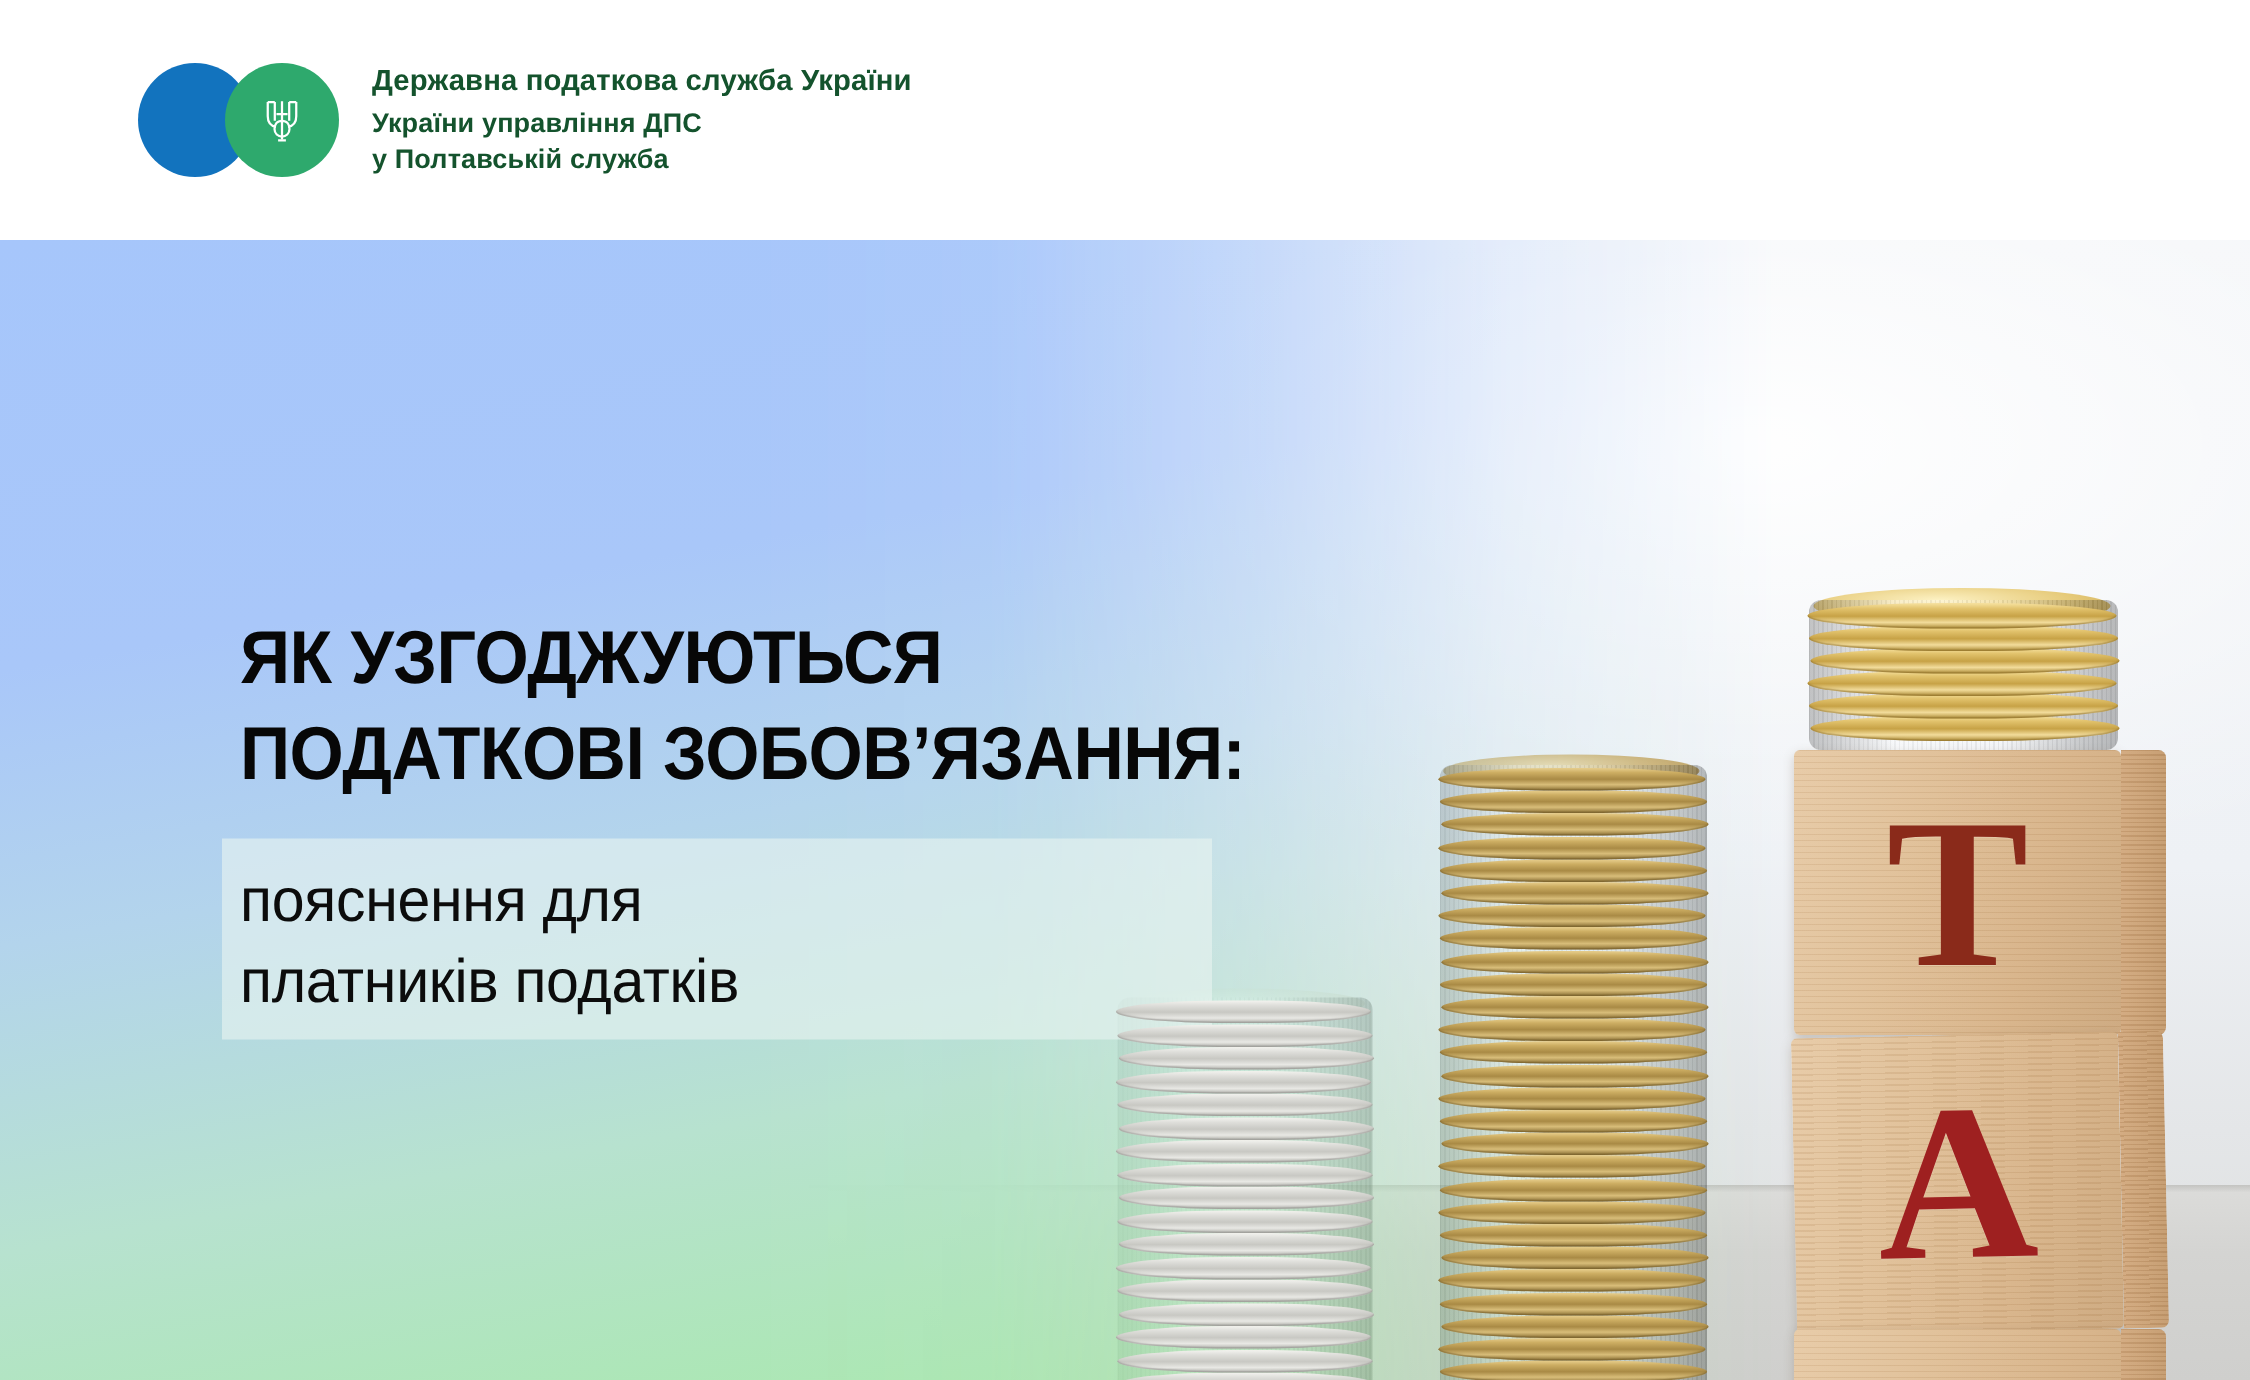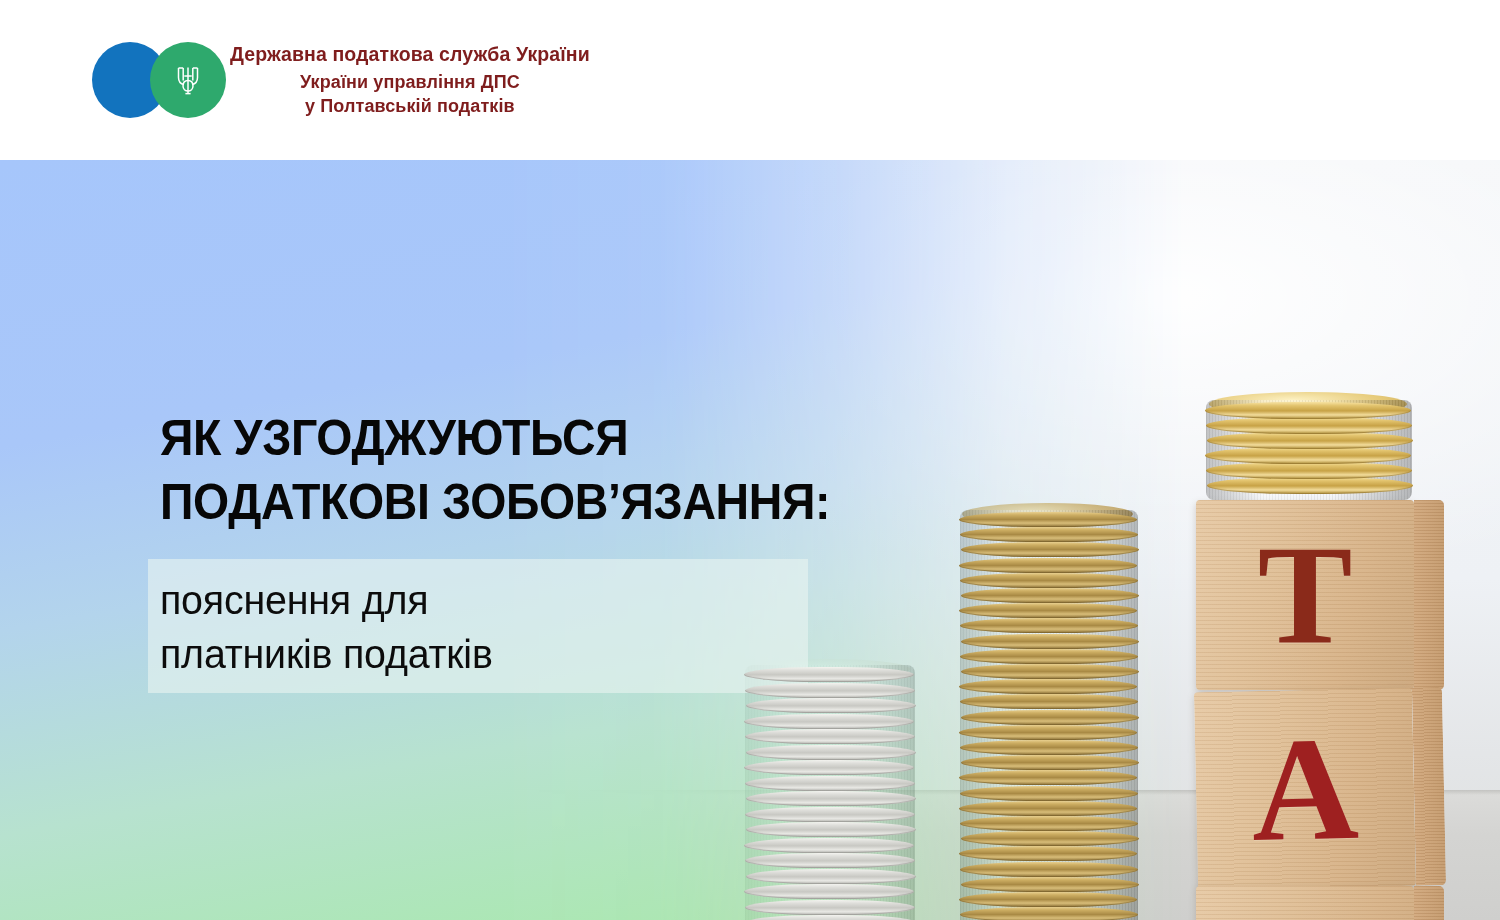--- a/index.html
+++ b/index.html
@@ -30,21 +30,21 @@
     width:76px; height:76px; border-radius:50%;
     background:#1273be;
   }
   .circle-green {
     position:absolute; left:58px; top:2px;
     width:76px; height:76px; border-radius:50%;
     background:#2ea96d;
     display:flex; align-items:center; justify-content:center;
   }
   .trident { width:30px; height:40px; display:block; }
-  .logo-text { margin-left:8px; color:#7f1d1d;text-align:center; }
+  .logo-text { margin-left:26px; color:#14532d; }
   .logo-line1 {
     font-size:19.5px; font-weight:bold; letter-spacing:0.1px;
     line-height:1.25; margin-bottom:5px;
   }
   .logo-line2, .logo-line3 {
     font-size:18px; font-weight:bold; letter-spacing:0.1px; line-height:1.32;
   }
 
   
   .body-area {
@@ -248,21 +248,21 @@
             <path d="M11.3 16 L18.7 16"></path>
             <path d="M15 20.5 C11.6 20.5 10 23 10 26 C10 29 12.3 31 15 31 C17.7 31 20 29 20 26 C20 23 18.4 20.5 15 20.5 Z"></path>
             <path d="M12.4 33.6 L17.6 33.6"></path>
           </g>
         </svg>
       </div>
     </div>
     <div class="logo-text">
       <div class="logo-line1">Державна податкова служба України</div>
       <div class="logo-line2">України управління ДПС</div>
-      <div class="logo-line3">у Полтавській податків</div>
+      <div class="logo-line3">у Полтавській служба</div>
     </div>
   </div>
 
   <div class="body-area">
     <div class="photo"></div>
     <div class="photo-light"></div>
     <div class="table-surface"></div>
 
     <div class="stack stack-silver">
       <div class="top-face"></div>

